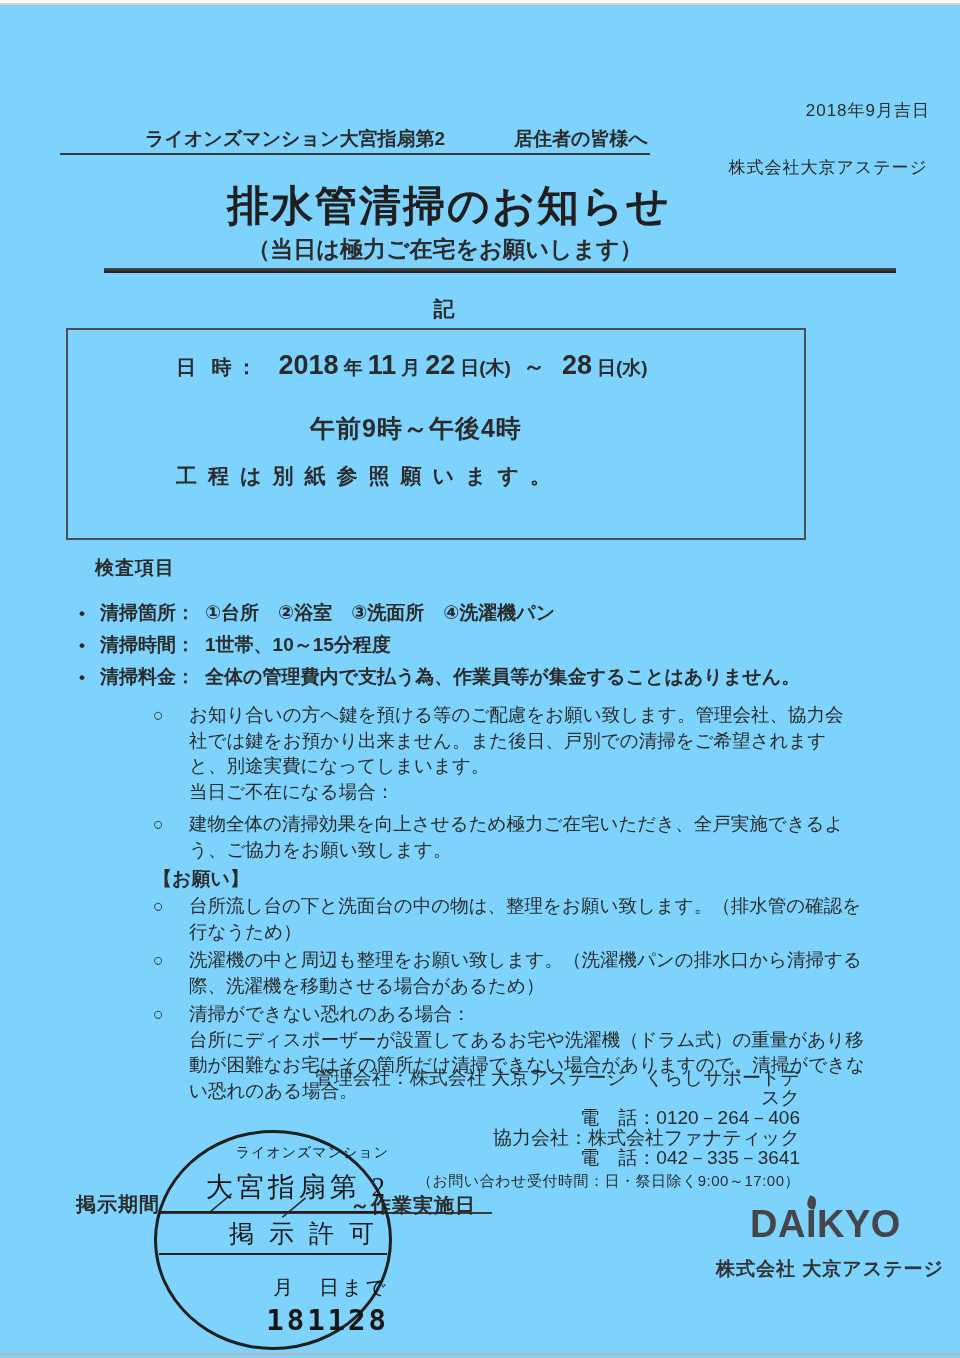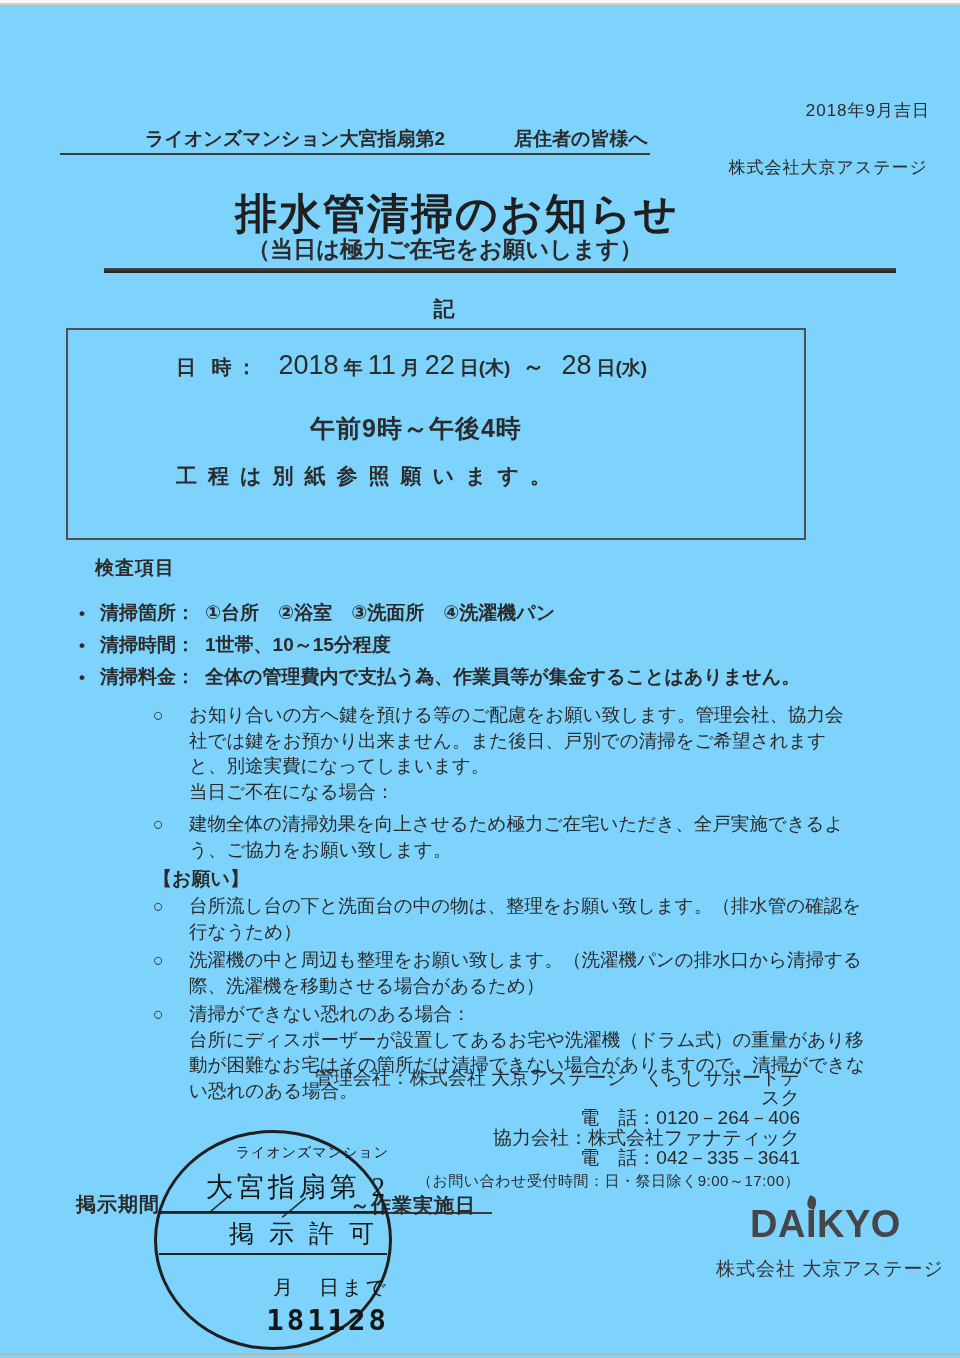--- a/index.html
+++ b/index.html
@@ -11,30 +11,30 @@
   }
   .edge-top{position:absolute;top:0;left:0;right:0;height:3px;background:#fbfaf8;border-bottom:2px solid #d2cfca;}
   .edge-bottom{position:absolute;top:1353px;left:0;right:0;height:2px;background:#b9b6b1;}
 
   .issue-date{position:absolute;top:99px;right:30px;font-size:17px;letter-spacing:1px;}
   .addressee{position:absolute;top:124px;left:60px;width:590px;height:29px;border-bottom:2px solid #3a3a3a;font-size:19px;font-weight:600;}
   .addressee .bld{position:absolute;left:85px;top:2px;}
   .addressee .res{position:absolute;right:2px;top:2px;}
   .issuer{position:absolute;top:156px;right:32px;font-size:17px;letter-spacing:1px;}
 
-  .title{position:absolute;top:174px;left:0;width:890px;margin:12px;text-align:center;
+  .title{position:absolute;top:174px;left:0;width:890px;margin:4px;text-align:center;
     font-size:42px;font-weight:900;letter-spacing:2px;color:#1f1f1f;}
   .subtitle{position:absolute;top:234px;left:0;width:890px;text-align:center;font-size:23px;font-weight:700;}
   .rule{position:absolute;top:268px;left:104px;width:792px;height:5px;background:linear-gradient(#4a4a4a,#1e1e1e);}
   .record{position:absolute;top:295px;left:0;width:890px;text-align:center;font-size:21px;font-weight:600;letter-spacing:2px;}
 
   .schedule-box{position:absolute;top:328px;left:66px;width:736px;height:208px;border:2px solid #4f4f4f;}
   .sch-line1{position:absolute;left:108px;top:20px;white-space:nowrap;}
   .sch-label{font-size:20px;font-weight:600;letter-spacing:5px;margin-right:12px;}
-  .num{font-size:27px;font-weight:400;margin:16px 5px;}
+  .num{font-size:27px;font-weight:700;margin:16px 5px;}
   .unit{font-size:19px;font-weight:600;}
   .sch-tilde{font-size:22px;font-weight:600;margin:0 12px;}
   .sch-hours{position:absolute;left:242px;top:82px;font-size:25px;font-weight:700;letter-spacing:1px;}
   .sch-note{position:absolute;left:108px;top:132px;font-size:21px;font-weight:600;letter-spacing:11px;}
 
   .inspect-heading{position:absolute;top:555px;left:95px;font-size:19px;font-weight:600;letter-spacing:1px;}
   .bullets{position:absolute;top:600px;left:64px;width:840px;}
   .bullet-row{display:flex;align-items:baseline;margin-bottom:5px;font-size:19px;font-weight:600;line-height:26px;}
   .dot{width:36px;text-align:center;flex:0 0 36px;font-size:17px;}
   .b-label{margin-right:10px;white-space:nowrap;}
@@ -66,21 +66,21 @@
   .st-chord1{position:absolute;top:78px;left:4px;right:4px;border-top:2px solid #1f1f1f;}
   .st-permit{top:84px;font-size:25px;letter-spacing:15px;text-indent:15px;}
   .st-chord2{position:absolute;top:120px;left:2px;right:2px;border-top:2px solid #1f1f1f;}
   .st-until{top:141px;font-size:20px;letter-spacing:3px;}
   .st-number{top:170px;font-size:29px;font-weight:700;letter-spacing:3px;font-family:"DejaVu Sans Mono","Liberation Mono",monospace;}
 
   .daikyo{position:absolute;top:1203px;left:750px;font-size:38px;font-weight:800;letter-spacing:0.5px;color:#46464a;}
   .d-i{position:relative;display:inline-block;}
   .d-i::before{content:"";position:absolute;top:-7px;left:1px;width:10px;height:13px;background:#46464a;
     border-radius:0 85% 0 70%;transform:rotate(14deg) skewX(-12deg);}
-  .logo-company{position:absolute;top:1256px;left:716px;font-size:19px;font-weight:400;letter-spacing:1px;color:#333;}
+  .logo-company{position:absolute;top:1256px;left:716px;font-size:19px;font-weight:700;letter-spacing:1px;color:#333;}
 </style>
 </head>
 <body>
 
 <div class="page">
   <div class="edge-top"></div>
 
   <div class="issue-date">2018年9月吉日</div>
 
   <div class="addressee">

